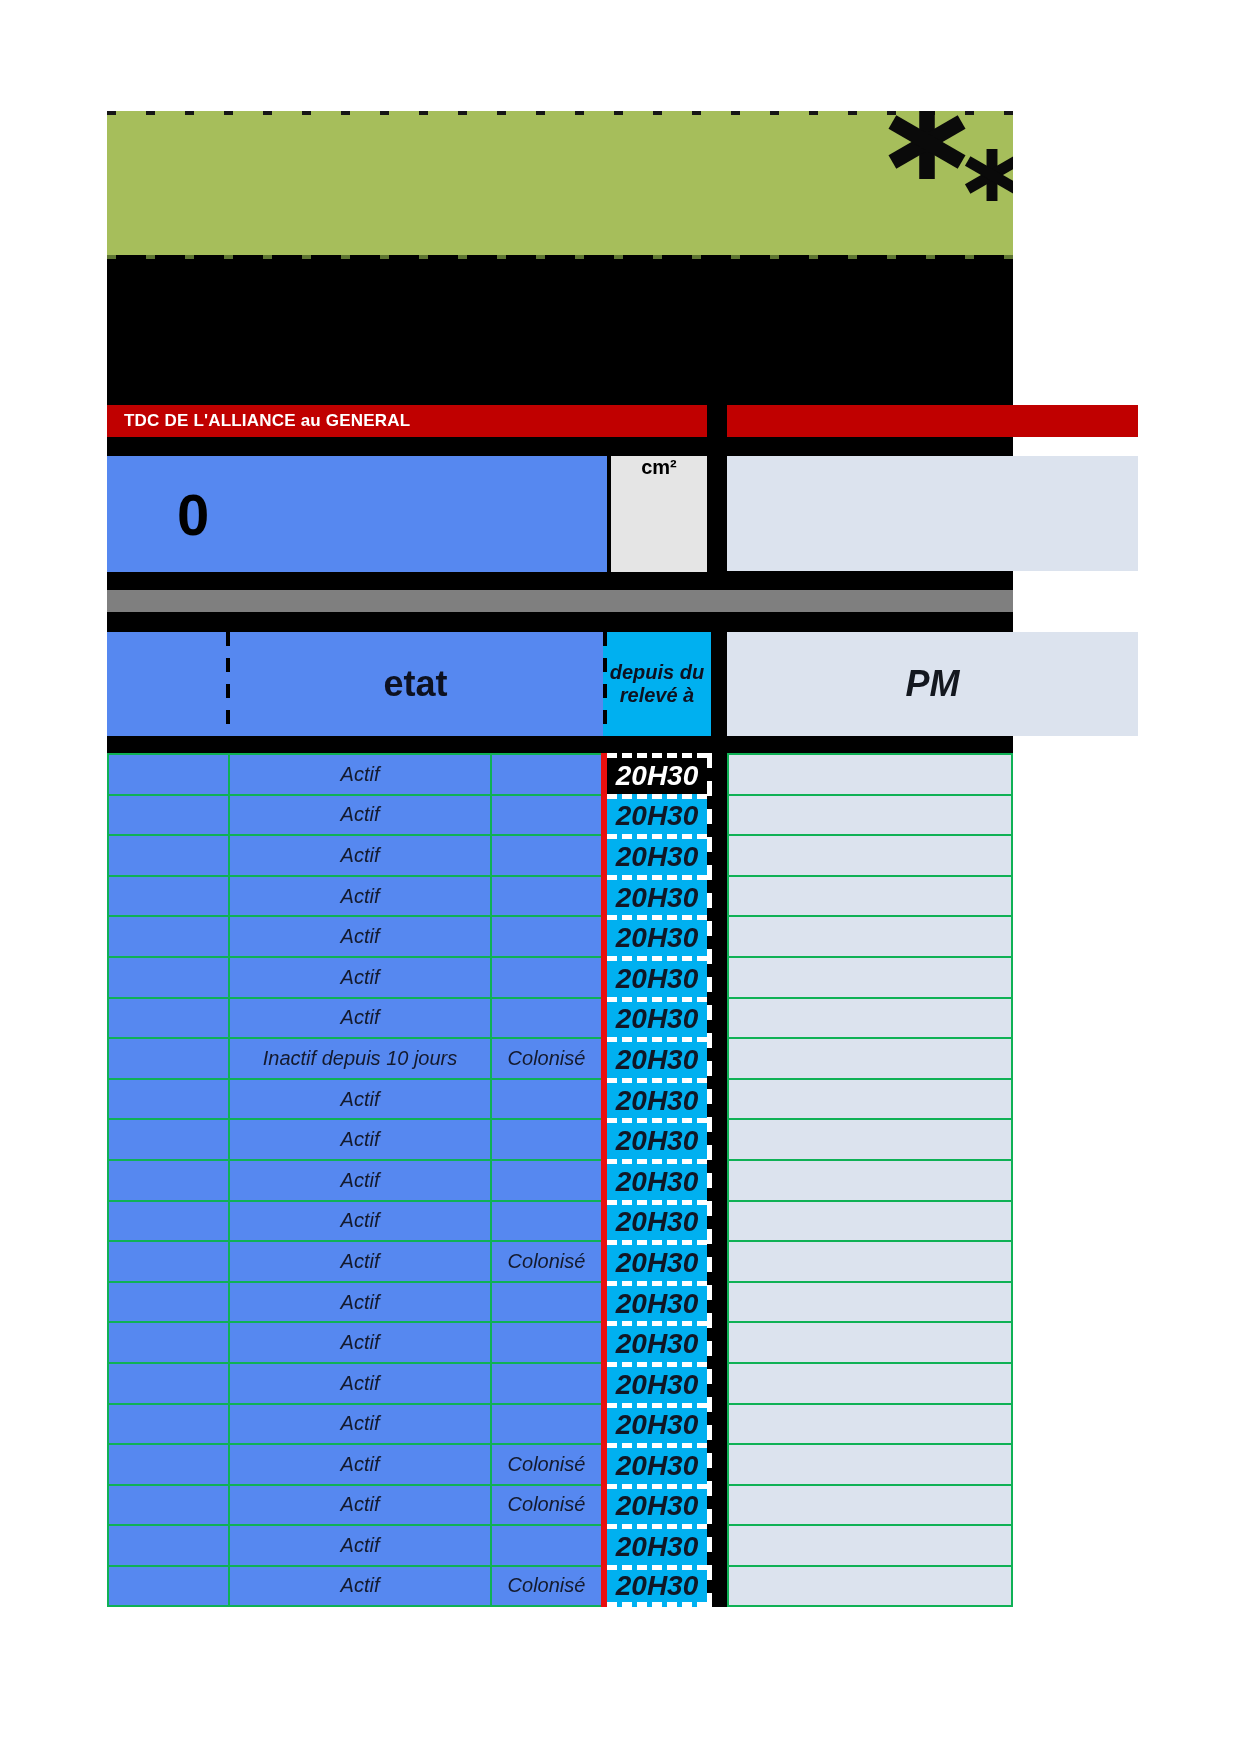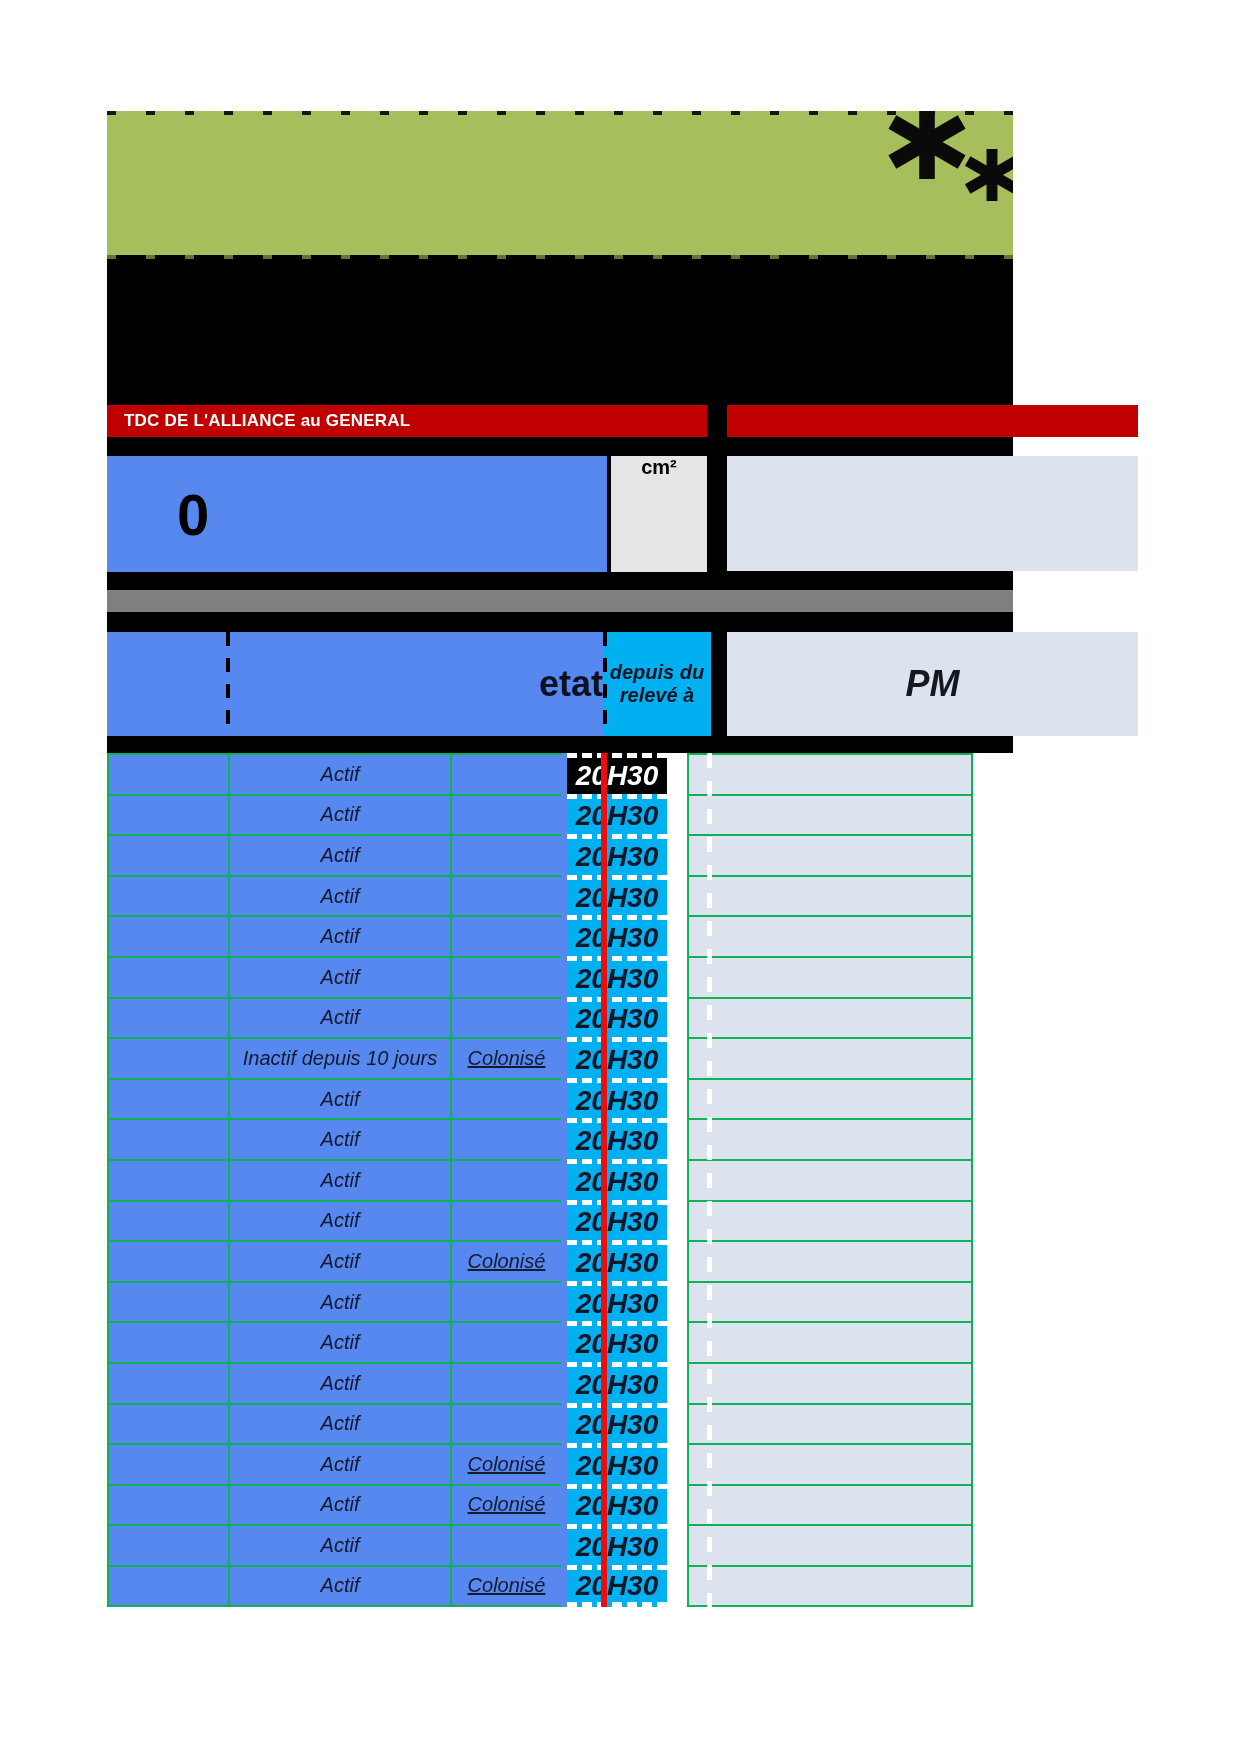--- a/index.html
+++ b/index.html
@@ -39,40 +39,40 @@
   
   .bg-gray{left:107px;top:590px;width:906px;height:22px;background:#7F7F7F;}
   .bg-black-b{left:107px;top:612px;width:906px;height:141px;background:#000;}
 
   
   .black-col{left:707px;top:632px;width:20px;height:975px;background:#000;z-index:1;}
   .hdr-blue{left:107px;top:632px;width:496px;height:104px;background:#5688F0;z-index:2;}
   .vdash{position:absolute;top:0;bottom:0;width:4px;
       background:repeating-linear-gradient(180deg,#000 0 14px,transparent 14px 26px);}
   .hdr-etat{position:absolute;left:121px;right:0;top:0;bottom:0;
-      display:flex;align-items:center;justify-content:flex-end;}
+      display:flex;align-items:center;justify-content:center;}
   .hdr-etat span{font-size:36px;font-weight:bold;color:#0d1120;}
   .hdr-heure{left:603px;top:632px;width:108px;height:104px;background:#00B0F0;z-index:2;
       display:flex;align-items:center;justify-content:center;text-align:center;
       font-style:italic;font-weight:bold;font-size:20px;line-height:1.15;color:#0d1120;}
   .hdr-pm{left:727px;top:632px;width:411px;height:104px;background:#DCE3EE;z-index:2;
       display:flex;align-items:center;justify-content:center;}
   .hdr-pm span{font-size:36px;font-weight:bold;color:#14181f;font-style:italic;}
 
   
   .table{left:107px;top:753px;width:906px;height:854px;display:flex;flex-direction:column;z-index:2;}
   .trow{display:flex;flex:1;}
   .trow>div{box-sizing:border-box;}
   .c1{width:121px;background:#5688F0;border-left:2px solid #0FB155;border-top:2px solid #0FB155;}
-  .c2{width:222px;background:#5688F0;border-left:2px solid #0FB155;border-top:2px solid #0FB155;
+  .c2{width:262px;background:#5688F0;border-left:2px solid #0FB155;border-top:2px solid #0FB155;
       display:flex;align-items:center;justify-content:center;
       font-style:italic;font-size:20px;color:#141a2e;}
   .c3{width:111px;background:#5688F0;border-left:2px solid #0FB155;border-top:2px solid #0FB155;
       display:flex;align-items:center;justify-content:center;
-      font-style:italic;font-size:20px;color:#141a2e;text-decoration:underline;}
+      font-style:italic;font-size:20px;color:#141a2e;}
   .sp{width:6px;background:#5688F0;}
   .c4{width:100px;background:#00B0F0;border-top:5px dashed #fff;
       display:flex;align-items:center;justify-content:center;
       font-style:italic;font-weight:bold;font-size:28px;color:#101726;}
   .c4.first{background:#000;color:#fff;}
   .gap{width:20px;}
   .c5{width:286px;background:#DCE3EE;border-left:2px solid #0FB155;
       border-right:2px solid #0FB155;border-top:2px solid #0FB155;}
   .trow:last-child .c1,.trow:last-child .c2,.trow:last-child .c3,
   .trow:last-child .c5{border-bottom:2px solid #0FB155;}

